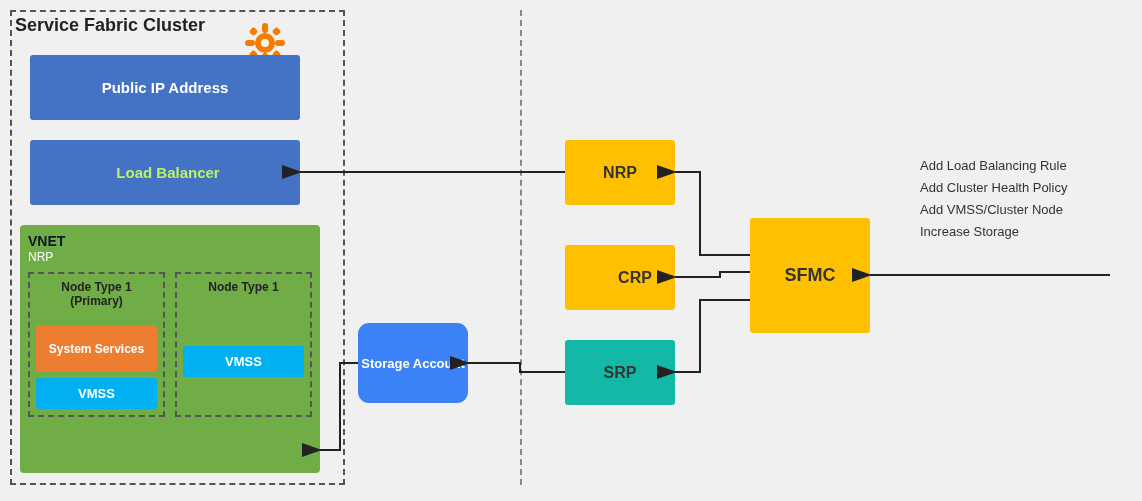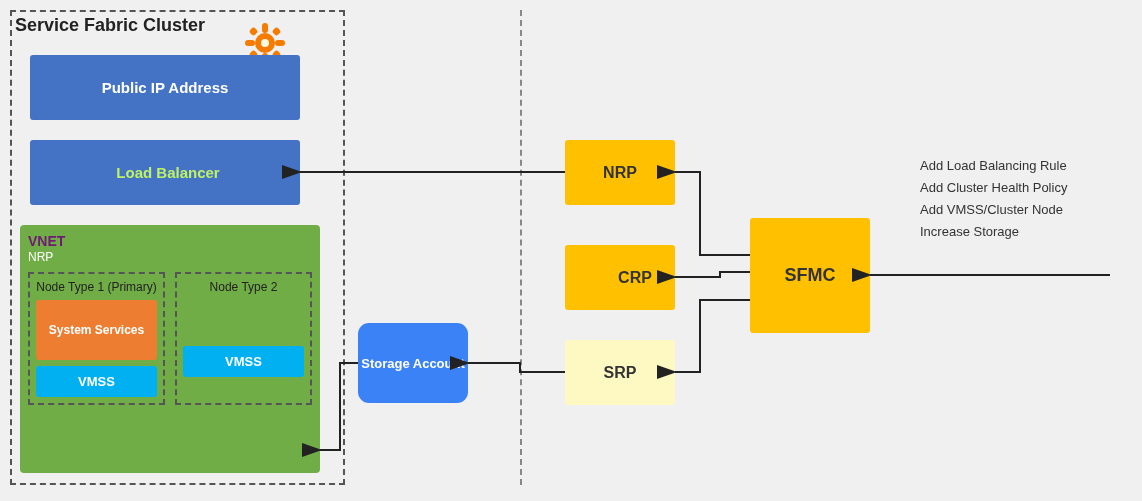--- a/index.html
+++ b/index.html
@@ -95,21 +95,21 @@
       left: 20px;
       top: 225px;
       width: 300px;
       height: 248px;
       background: #70ad47;
       border-radius: 4px;
       padding: 8px;
     }
 
     .vnet-title {
-      color: #701a75;
+      color: #0f172a;
       font-weight: bold;
       font-size: 14px;
       line-height: 1.2;
     }
 
     .vnet-subtitle {
       color: white;
       font-size: 12px;
       margin-bottom: 8px;
     }
@@ -124,34 +124,34 @@
     .node-type-box {
       border: 2px dashed #555;
       background: transparent;
       padding: 6px;
       flex: 1;
     }
 
     .node-type-title {
       color: #222;
       font-size: 12px;
-      font-weight: normal;
-      margin-bottom: 6px;
+      font-weight: bold;
+      margin-bottom: 18px;
       text-align: center;
     }
 
     
     .system-services-box {
       background: #ed7d31;
       border-radius: 3px;
       color: white;
       font-weight: bold;
       font-size: 12px;
       text-align: center;
-      padding: 23px 4px;
+      padding: 16px 4px;
       margin-bottom: 6px;
     }
 
     
     .vmss-box {
       background: #00b0f0;
       border-radius: 3px;
       color: white;
       font-weight: bold;
       font-size: 13px;
@@ -231,21 +231,21 @@
       color: #333;
     }
 
     
     .srp-box {
       position: absolute;
       left: 565px;
       top: 340px;
       width: 110px;
       height: 65px;
-      background: #fef9c3;
+      background: #14b8a6;
       border-radius: 3px;
       display: flex;
       align-items: center;
       justify-content: center;
     }
 
     .srp-box span {
       font-weight: bold;
       font-size: 16px;
       color: #333;
@@ -338,21 +338,21 @@
         <div class="node-type-title">Node Type 1 (Primary)</div>
         <div class="system-services-box">
           <span>System Services</span>
         </div>
         <div class="vmss-box">
           <span>VMSS</span>
         </div>
       </div>
 
       <div class="node-type-box">
-        <div class="node-type-title">Node Type 2</div>
+        <div class="node-type-title">Node Type 1</div>
         <div class="vmss-box" style="margin-top: 52px;">
           <span>VMSS</span>
         </div>
       </div>
     </div>
   </div>
 
   <div class="divider-vertical"></div>
 
   <div class="storage-account-box">

